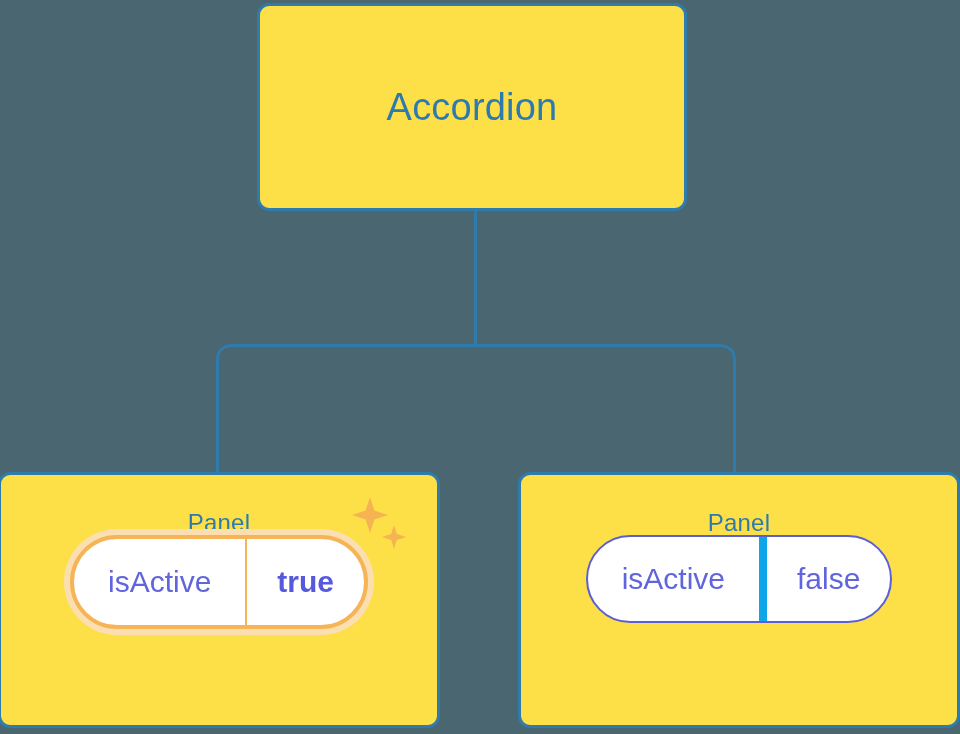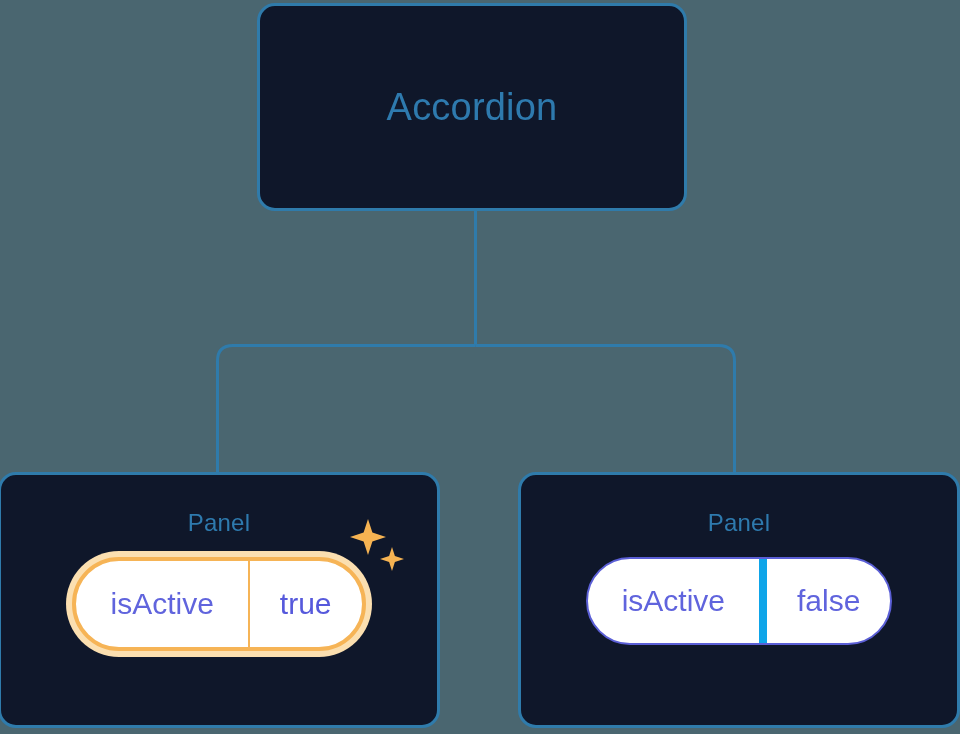--- a/index.html
+++ b/index.html
@@ -29,23 +29,23 @@
     left: 0;
     top: 0;
     width: 960px;
     height: 734px;
     pointer-events: none;
   }
 
   
   .node-card {
     position: absolute;
-    background: #0f172a;
+    background: #fde047;
     border: 3px solid #2f7bab;
-    border-radius: 18px;
+    border-radius: 12px;
     box-sizing: border-box;
     display: flex;
     flex-direction: column;
     align-items: center;
   }
 
   .node-root {
     left: 257px;
     top: 3px;
     width: 430px;
@@ -74,21 +74,20 @@
   .node-panel-left {
     left: -2px;
   }
   .node-panel-right {
     left: 518px;
   }
 
   
   .pill-wrap {
     position: relative;
-    margin-top: 22px;
   }
 
   .pill {
     display: flex;
     align-items: stretch;
     border-radius: 999px;
     background: #ffffff;
     box-sizing: border-box;
     overflow: hidden;
   }
@@ -123,21 +122,21 @@
   .pill-default .pill-key { padding: 0 34px; }
   .pill-default .pill-val { padding: 0 30px; }
   .pill-default .pill-val {
     border-left: 8px solid #0ea5e9;
   }
 
   .pill-highlight .pill-key { padding: 0 34px; }
   .pill-highlight .pill-val {
     padding: 0 30px;
     border-left: 2px solid #f6b456;
-    font-weight: normal;
+    font-weight: bold;
     color: #5659dc;
   }
 
   
   .sparkles {
     position: absolute;
     right: -44px;
     top: -42px;
     width: 64px;
     height: 64px;

